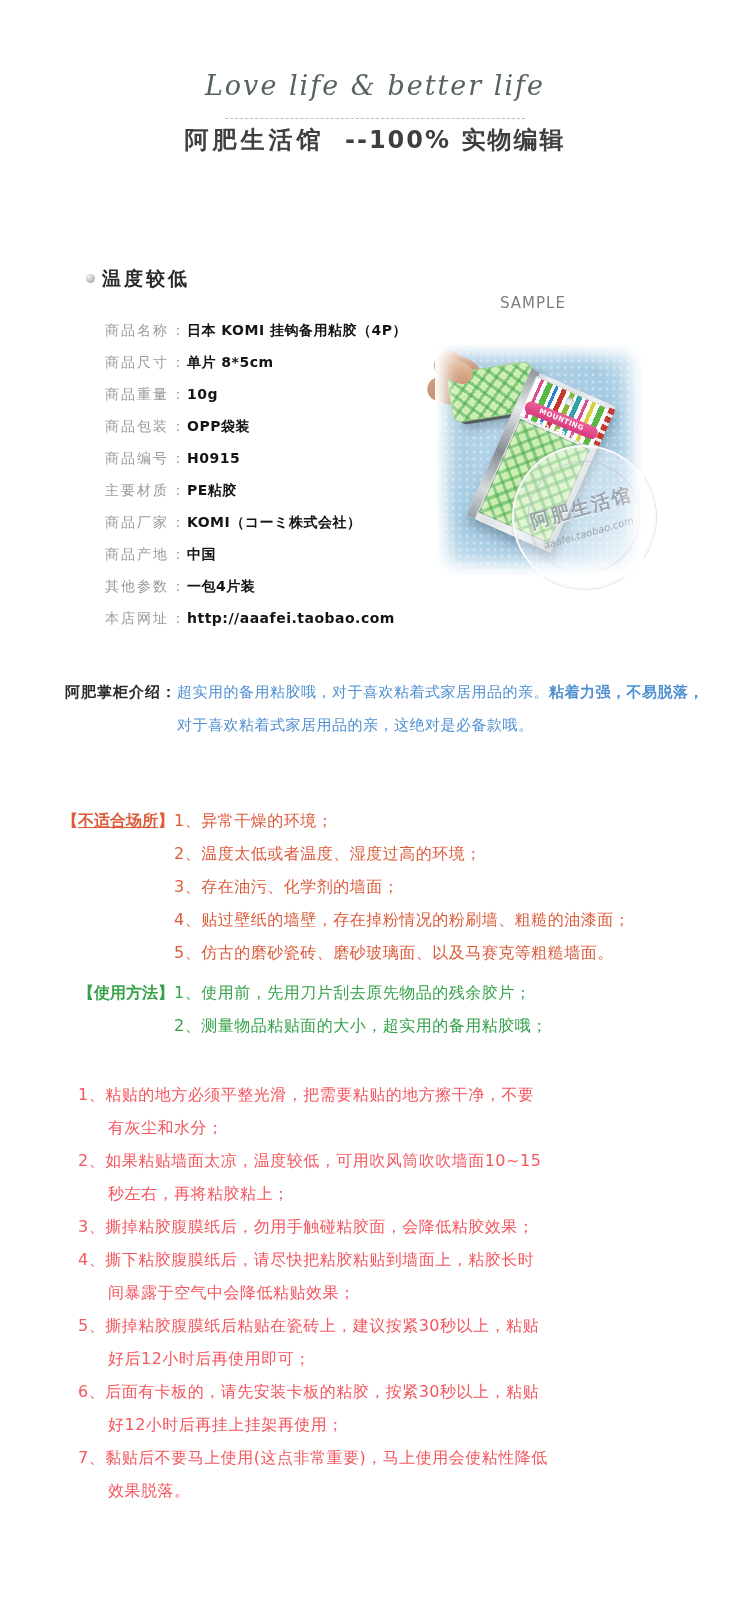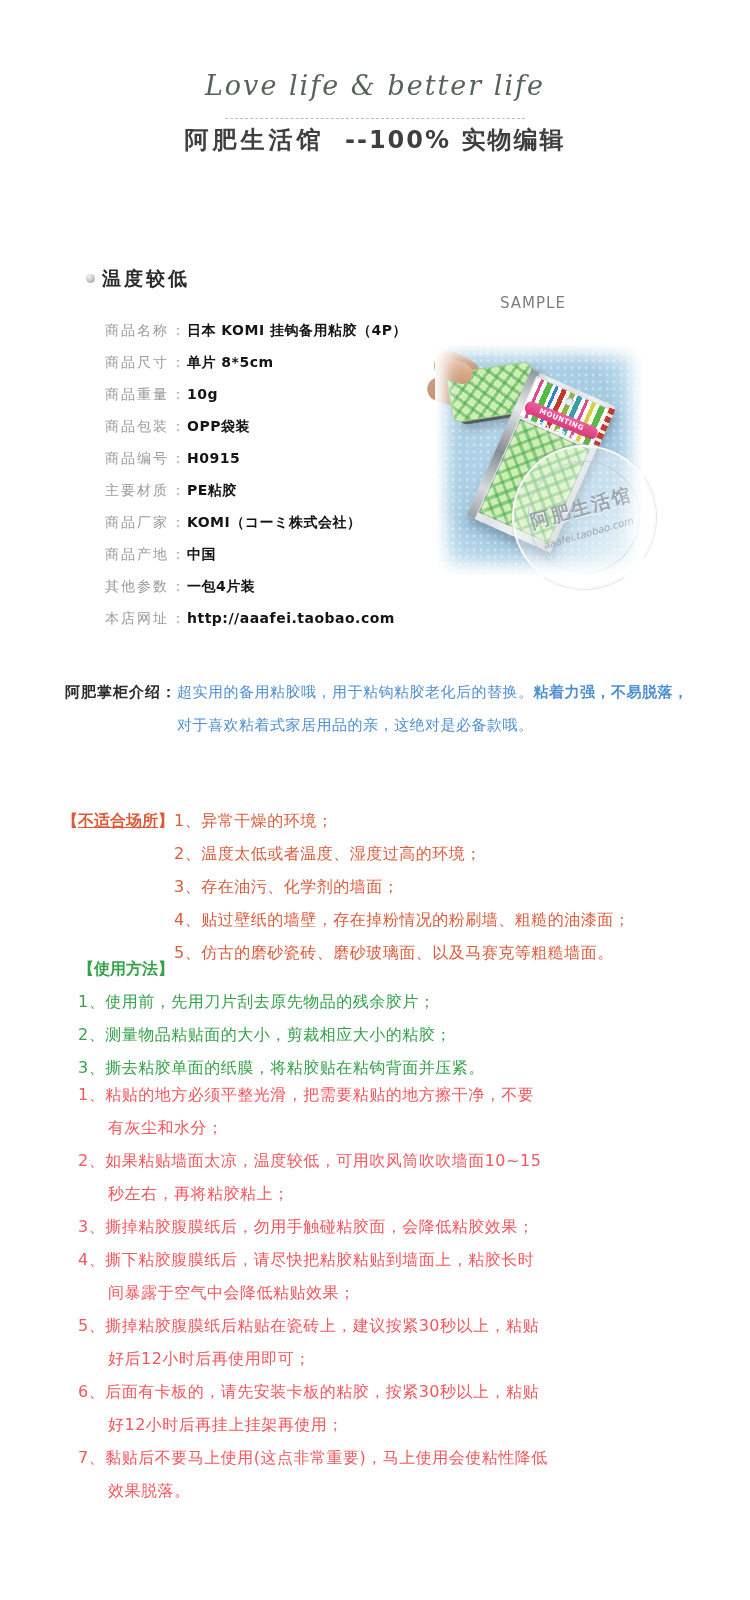--- a/index.html
+++ b/index.html
@@ -86,21 +86,21 @@
 
   
   .section{position:absolute;display:flex;font-size:16px;line-height:33px;}
   .sec-header{font-weight:bold;white-space:nowrap;}
   .sec-header .u{text-decoration:underline;}
   .sec-items{}
   .sec-item{padding-left:30px;text-indent:-30px;letter-spacing:.5px;}
   .sec-item .num{}
   .sec-item .txt{white-space:pre-line;}
   .sec-unsuitable-places{left:62px;top:760px;margin-top:44px;}
-  .sec-usage-method{left:78px;top:952px;flex-direction:column;}
+  .sec-usage-method{left:78px;top:976px;}
   .sec-notes{left:78px;top:1078px;}
 </style>
 </head>
 <body>
 
 <div class="page">
 
   <div class="tagline">Love life &amp; better life</div>
   <div class="divider"></div>
   <div class="logoline">
@@ -181,42 +181,41 @@
     </div>
     <div class="stamp">
       <span class="stamp-name">阿肥生活馆</span>
       <span class="stamp-url">aaafei.taobao.com</span>
     </div>
   </div>
 
   <div class="intro">
     <span class="intro-label"><b>阿肥掌柜介绍</b><b>：</b></span>
     <div class="intro-text">
-      <div><span>超实用的备用粘胶哦，用于粘钩粘胶老化后的替换。</span><span class="b">粘着力强，不易脱落，</span></div>
+      <div><span>超实用的备用粘胶哦，对于喜欢粘着式家居用品的亲。</span><span class="b">粘着力强，不易脱落，</span></div>
       <div>对于喜欢粘着式家居用品的亲，这绝对是必备款哦。</div>
     </div>
   </div>
 
   <div>
       <div class="section sec-unsuitable-places" style="color: rgb(220, 91, 59);">
         <div class="sec-header"><span>【</span><span class="u">不适合场所</span><span>】</span></div>
         <div class="sec-items">
           <div class="sec-item"><span class="num">1、</span><span class="txt">异常干燥的环境；</span></div>
           <div class="sec-item"><span class="num">2、</span><span class="txt">温度太低或者温度、湿度过高的环境；</span></div>
           <div class="sec-item"><span class="num">3、</span><span class="txt">存在油污、化学剂的墙面；</span></div>
           <div class="sec-item"><span class="num">4、</span><span class="txt">贴过壁纸的墙壁，存在掉粉情况的粉刷墙、粗糙的油漆面；</span></div>
           <div class="sec-item"><span class="num">5、</span><span class="txt">仿古的磨砂瓷砖、磨砂玻璃面、以及马赛克等粗糙墙面。</span></div>
         </div>
       </div>
       <div class="section sec-usage-method" style="color: rgb(53, 162, 74);">
         <div class="sec-header"><span>【</span><span>使用方法</span><span>】</span></div>
         <div class="sec-items">
           <div class="sec-item"><span class="num">1、</span><span class="txt">使用前，先用刀片刮去原先物品的残余胶片；</span></div>
-          <div class="sec-item"><span class="num">2、</span><span class="txt">测量物品粘贴面的大小，剪裁相应大小的粘胶；</span></div>
-          <div class="sec-item"><span class="num">3、</span><span class="txt">撕去粘胶单面的纸膜，将粘胶贴在粘钩背面并压紧。</span></div>
+          <div class="sec-item"><span class="num">2、</span><span class="txt">测量物品粘贴面的大小，超实用的备用粘胶哦；</span></div>
         </div>
       </div>
       <div class="section sec-notes" style="color: rgb(244, 86, 94);">
         <div class="sec-items">
           <div class="sec-item"><span class="num">1、</span><span class="txt">粘贴的地方必须平整光滑，把需要粘贴的地方擦干净，不要
 有灰尘和水分；</span></div>
           <div class="sec-item"><span class="num">2、</span><span class="txt">如果粘贴墙面太凉，温度较低，可用吹风筒吹吹墙面10~15
 秒左右，再将粘胶粘上；</span></div>
           <div class="sec-item"><span class="num">3、</span><span class="txt">撕掉粘胶腹膜纸后，勿用手触碰粘胶面，会降低粘胶效果；</span></div>
           <div class="sec-item"><span class="num">4、</span><span class="txt">撕下粘胶腹膜纸后，请尽快把粘胶粘贴到墙面上，粘胶长时

